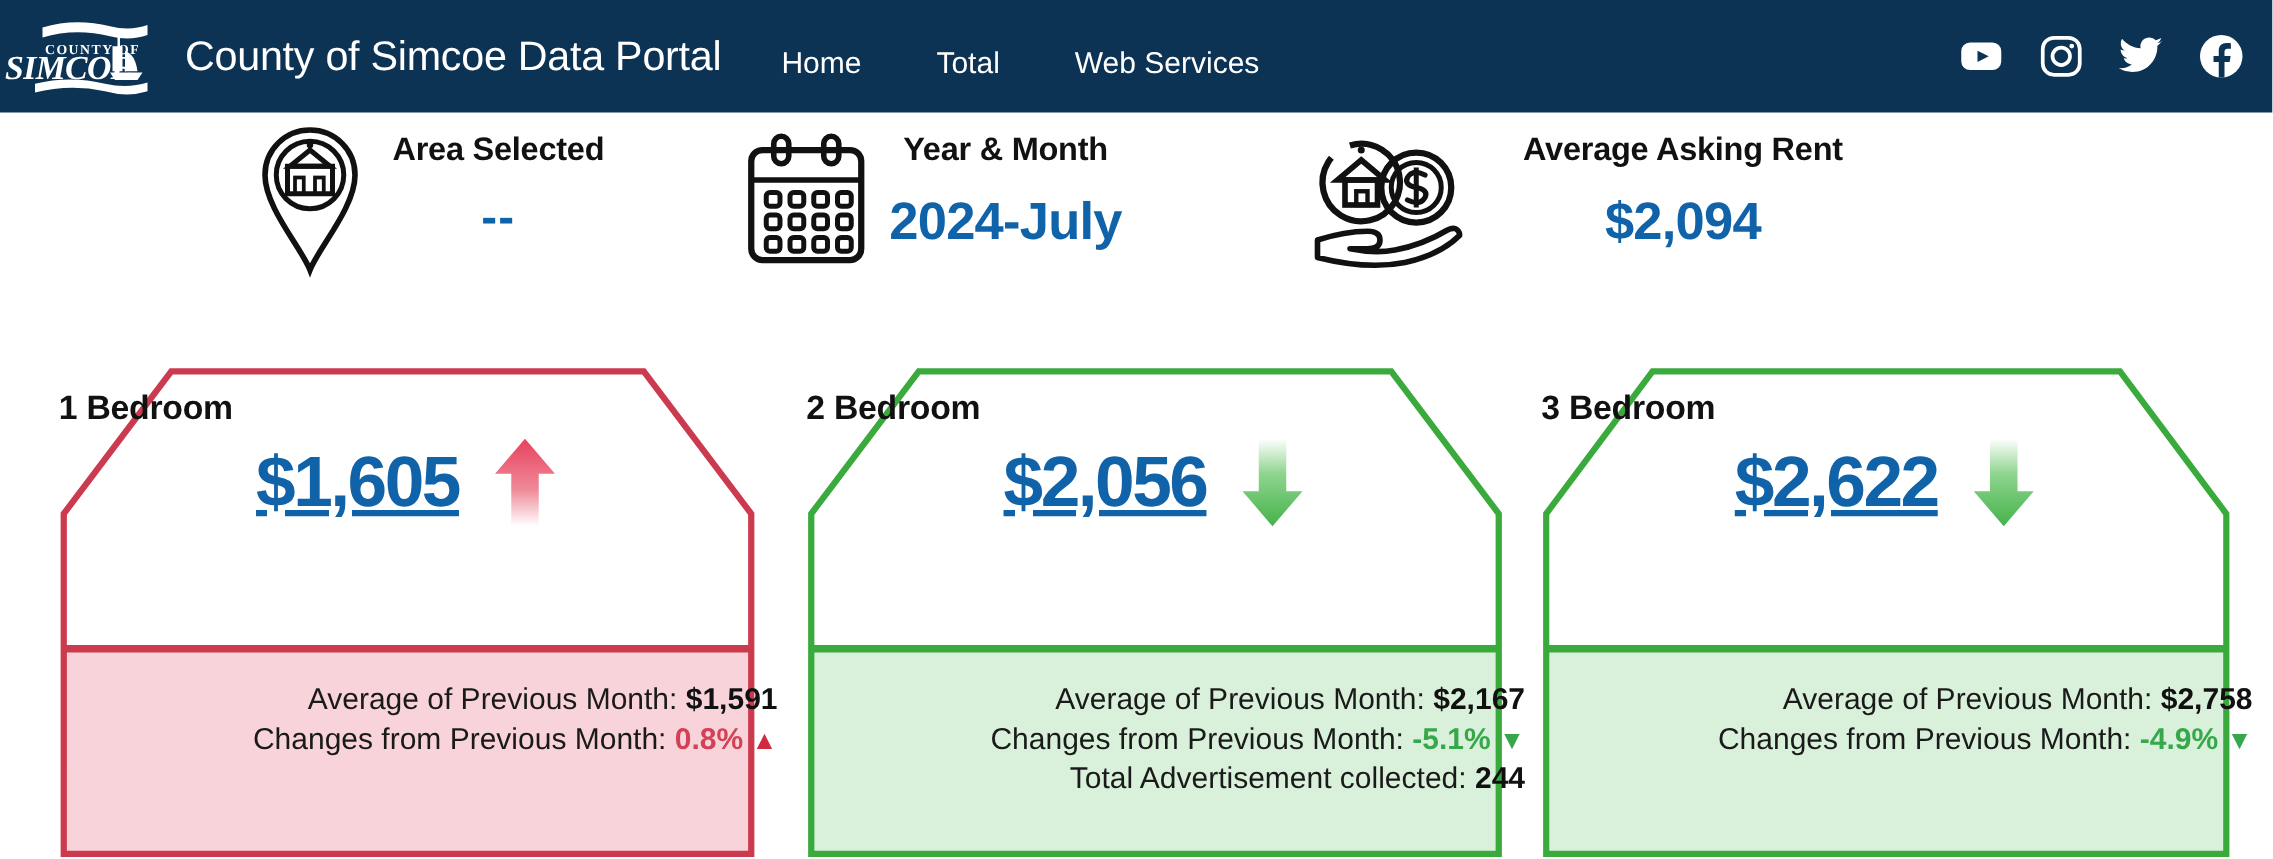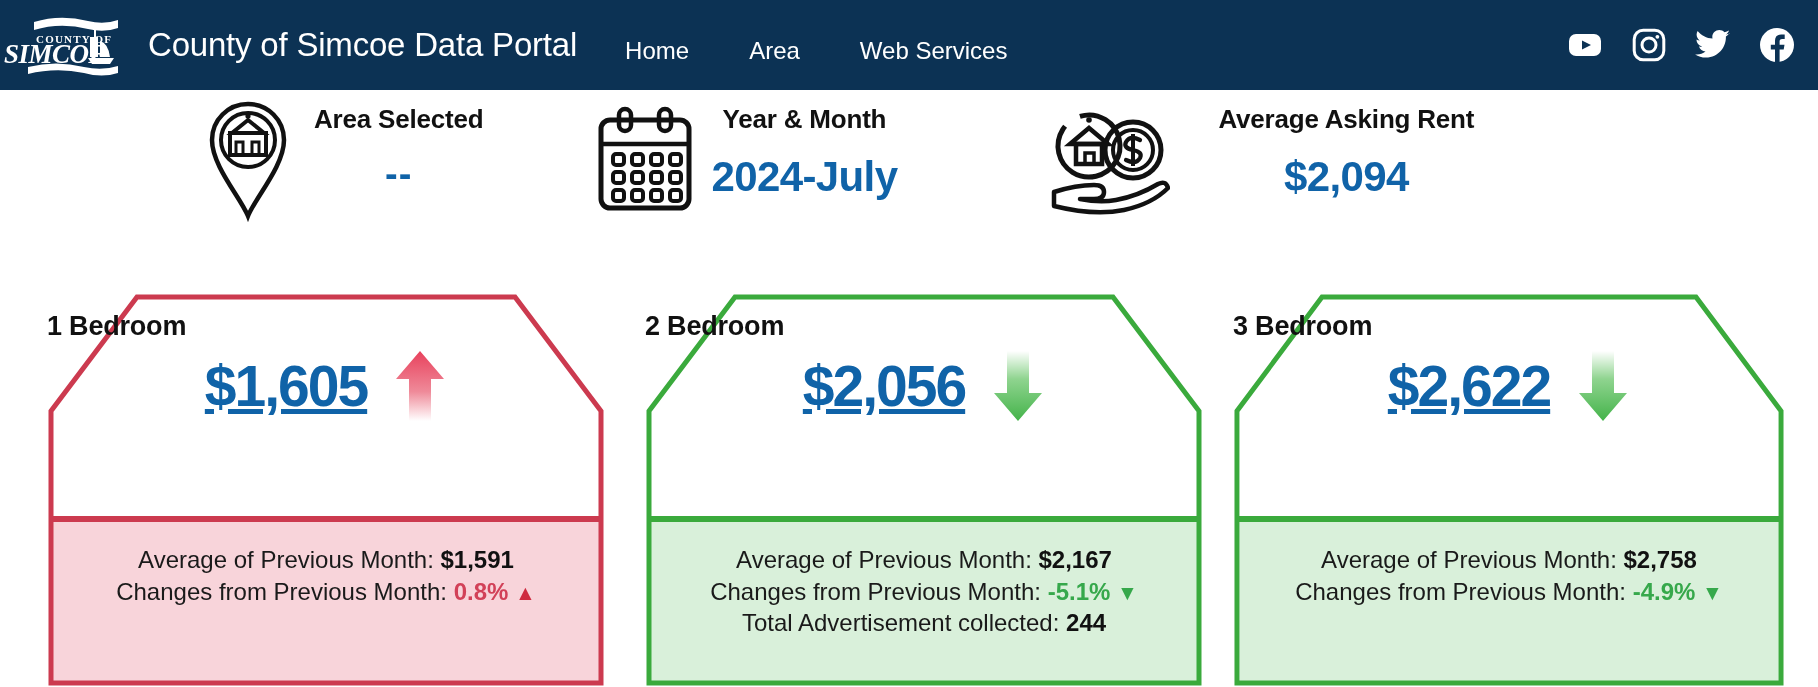--- a/index.html
+++ b/index.html
@@ -208,27 +208,27 @@
     width: 54px;
     height: 76px;
     display: flex;
     align-items: center;
     justify-content: center;
   }
   .card-arrow svg { display: block; }
 
   .card-foot {
     position: absolute;
-    left: 0;
+    left: 17px;
     top: 239px;
     width: 100%;
     height: 167px;
     display: flex;
     flex-direction: column;
-    align-items: center;
+    align-items: flex-end;
     justify-content: flex-start;
     padding-top: 24px;
     pointer-events: none;
   }
   .foot-line {
     font-size: 24px;
     color: #1a1a1a;
     line-height: 1.32;
     white-space: nowrap;
     font-weight: 400;
@@ -264,21 +264,21 @@
         </g>
 
         <path d="M24 57 Q52 50 80 57 Q98 61 114 56 L114 63 Q98 68 80 63 Q52 57 24 64 Z" fill="#ffffff"></path>
       </svg>
     </div>
 
     <div class="brand-title">County of Simcoe Data Portal</div>
 
     <nav class="nav">
       <a class="nav-item" href="#">Home</a>
-      <a class="nav-item" href="#">Area</a>
+      <a class="nav-item" href="#">Total</a>
       <a class="nav-item" href="#">Web Services</a>
     </nav>
 
     <div class="social">
       <span class="social-icon">
         <svg width="36" height="36" viewBox="0 0 36 36" aria-hidden="true">
           <rect x="2" y="7" width="32" height="22" rx="7" fill="#ffffff"></rect>
           <path d="M15 13.5 L24 18 L15 22.5 Z" fill="#0c3254"></path>
         </svg>
       </span>

